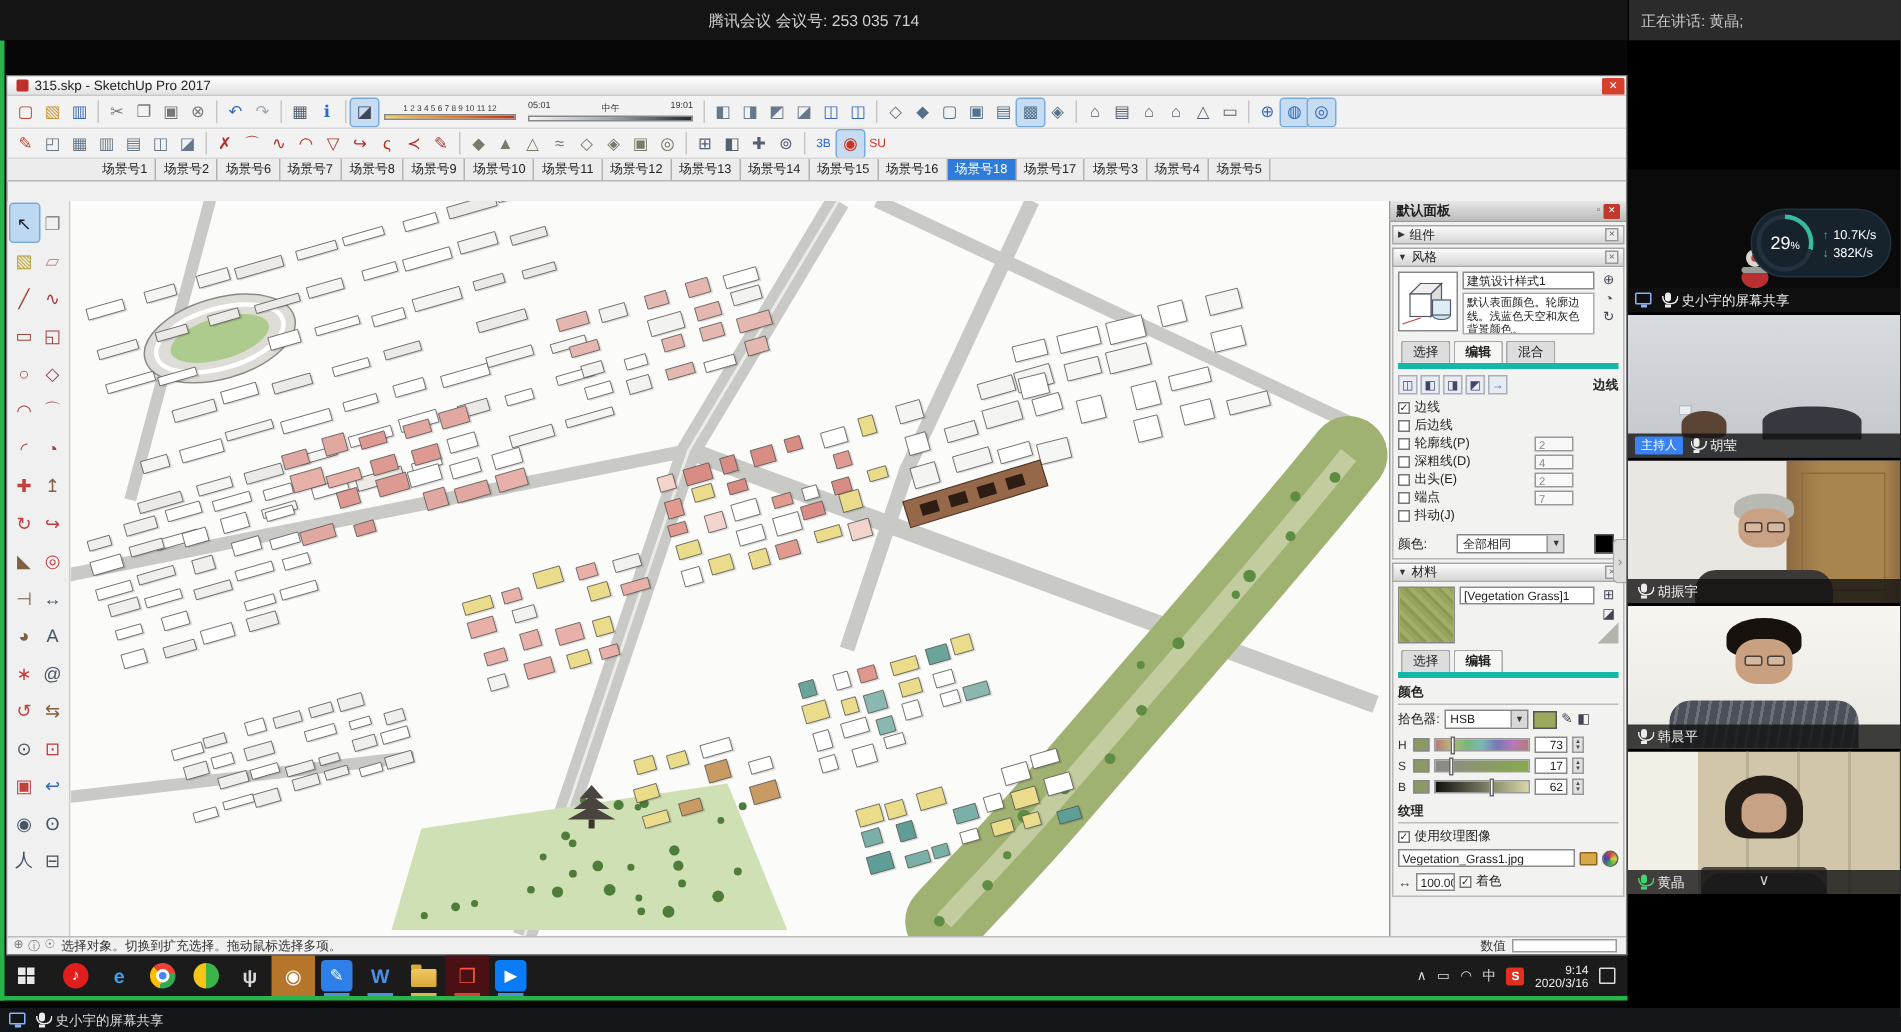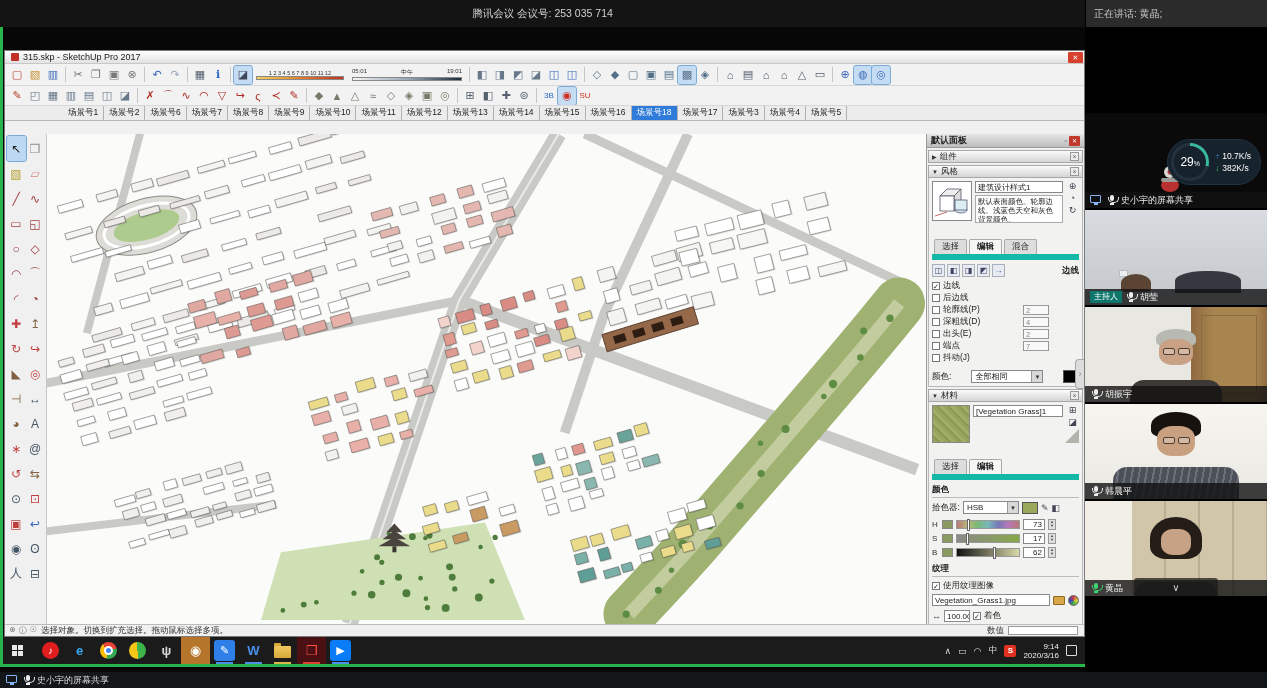--- a/index.html
+++ b/index.html
@@ -64,21 +64,21 @@
 .sec-x{margin-left:auto;width:9px;height:9px;border:1px solid #999;background:#ececec;font-size:7px;line-height:7px;text-align:center;color:#666}
 .sec-body{background:#f2f2f0;border:1px solid #b8b8b8;border-top:none;margin:0 1px;padding:3px;font-size:8.5px}
 .thumbrow{display:flex;gap:3px;position:relative}
 .style-thumb{width:40px;height:40px;border:1px solid #888;background:#fff;flex:none}
 .mat-thumb{width:38px;height:38px;border:1px solid #888;flex:none;background:repeating-linear-gradient(45deg,#96a45c 0 3px,#8a9a52 3px 5px,#a2ae68 5px 8px)}
 .meta{flex:1;min-width:0}
 .inputbox{background:#fff;border:1px solid #8a8a8a;height:12px;line-height:11px;padding:0 2px;font-size:8px;overflow:hidden;white-space:nowrap}
 .style-desc{font-size:7.5px;line-height:9px;color:#222;margin-top:2px;height:28px;overflow:hidden;background:#fff;border:1px solid #aaa;padding:1px 2px}
 .side-icons{display:flex;flex-direction:column;gap:2px;align-items:center;width:13px;flex:none;font-size:9px;color:#445}
 .mat-corner{position:absolute;right:0;bottom:0;width:0;height:0;border-left:14px solid transparent;border-bottom:14px solid #b4b4ac}
-.mini-tabs{display:flex;margin-top:16px;border-bottom:6px solid #14b8a6;padding-left:2px}
+.mini-tabs{display:flex;margin-top:4px;border-bottom:4px solid #14b8a6;padding-left:2px}
 .mini-tab{padding:1px 7px;font-size:8.5px;border:1px solid #aaa;border-bottom:none;background:#ddd;margin-right:2px;border-radius:2px 2px 0 0}
 .mini-tab.active{background:#f6f6f4;font-weight:bold}
 .edges-row{display:flex;align-items:center;margin:4px 0 3px}
 .eicon{width:13px;height:13px;border:1px solid #a8b0bc;background:#e8ecf2;font-size:8px;display:flex;align-items:center;justify-content:center;margin-right:2px;color:#446}
 .elabel{margin-left:auto;font-weight:bold}
 .chk-row{display:flex;align-items:center;gap:3px;height:12px}
 .cb{width:8px;height:8px;border:1px solid #777;background:#fff;font-size:7px;line-height:7px;text-align:center;color:#222;flex:none}
 .chk-val{margin-left:auto;margin-right:30px;width:26px;height:10px;border:1px solid #999;background:#f8f8f8;color:#888;font-size:7.5px;padding:0 2px;line-height:9px}
 .color-row{display:flex;align-items:center;gap:20px;margin-top:6px}
 .selectbox{height:13px;border:1px solid #888;background:#fff;display:flex;align-items:center;font-size:8px;padding:0 0 0 3px;width:72px;justify-content:space-between}
@@ -129,21 +129,21 @@
 .tray-ic{font-size:9px;color:#ddd}
 .sogou{width:12px;height:12px;background:#e03020;color:#fff;font-size:8px;font-weight:bold;display:flex;align-items:center;justify-content:center;border-radius:2px}
 .clock{text-align:right;font-size:8px;line-height:9px;color:#eee}
 .notif{width:11px;height:11px;border:1px solid #ddd;border-radius:1px}
 
 
 .tm-sidebar{position:absolute;left:1085px;top:27px;width:182px;height:645px;background:#000;overflow:hidden}
 .tiles{padding-top:86px}
 .tile{position:relative;width:182px;height:95px;margin-bottom:2px;background:#0a0a0a;overflow:hidden}
 .tlabel{position:absolute;left:0;right:0;bottom:0;height:16px;background:rgba(18,18,18,.8);display:flex;align-items:center;gap:3px;padding:0 5px;font-size:9px;color:#ececec;z-index:3}
-.badge{background:#0f766e;color:#fff;font-size:8px;padding:0 4px;height:12px;line-height:12px;border-radius:1px;flex:none}
+.badge{background:#3b82f6;color:#fff;font-size:8px;padding:0 4px;height:12px;line-height:12px;border-radius:1px;flex:none}
 .mic{position:relative;display:inline-block;width:4px;height:6px;color:#ececec;background:currentColor;border-radius:2px;margin:0 4px 4px 4px;flex:none}
 .mic::before{content:"";position:absolute;left:-2.5px;top:2px;width:9px;height:5px;border:1px solid currentColor;border-top:none;border-radius:0 0 5px 5px}
 .mic::after{content:"";position:absolute;left:0;top:8px;width:4px;height:1.5px;background:currentColor}
 .mic.green{color:#3ed46e}
 .moni{position:relative;display:inline-block;width:11px;height:8px;border:1px solid #8ab4f8;border-radius:1px;margin:0 2px 2px 0;flex:none}
 .moni::after{content:"";position:absolute;left:3px;bottom:-3px;width:4px;height:2px;background:#8ab4f8}
 .perf{position:absolute;right:6px;top:26px;display:flex;align-items:center;gap:6px;background:#16222c;border-radius:24px;padding:3px 9px 3px 3px;z-index:2;border:1px solid #223240}
 .pcircle{width:38px;height:38px;border-radius:50%;background:conic-gradient(#39b99e 0 104deg,#23323e 104deg 360deg);position:relative;display:flex;align-items:center;justify-content:center;flex:none}
 .pcircle::before{content:"";position:absolute;inset:3px;border-radius:50%;background:#16222c}
 .pcnum{position:relative;color:#fff;font-size:12px;z-index:1}

